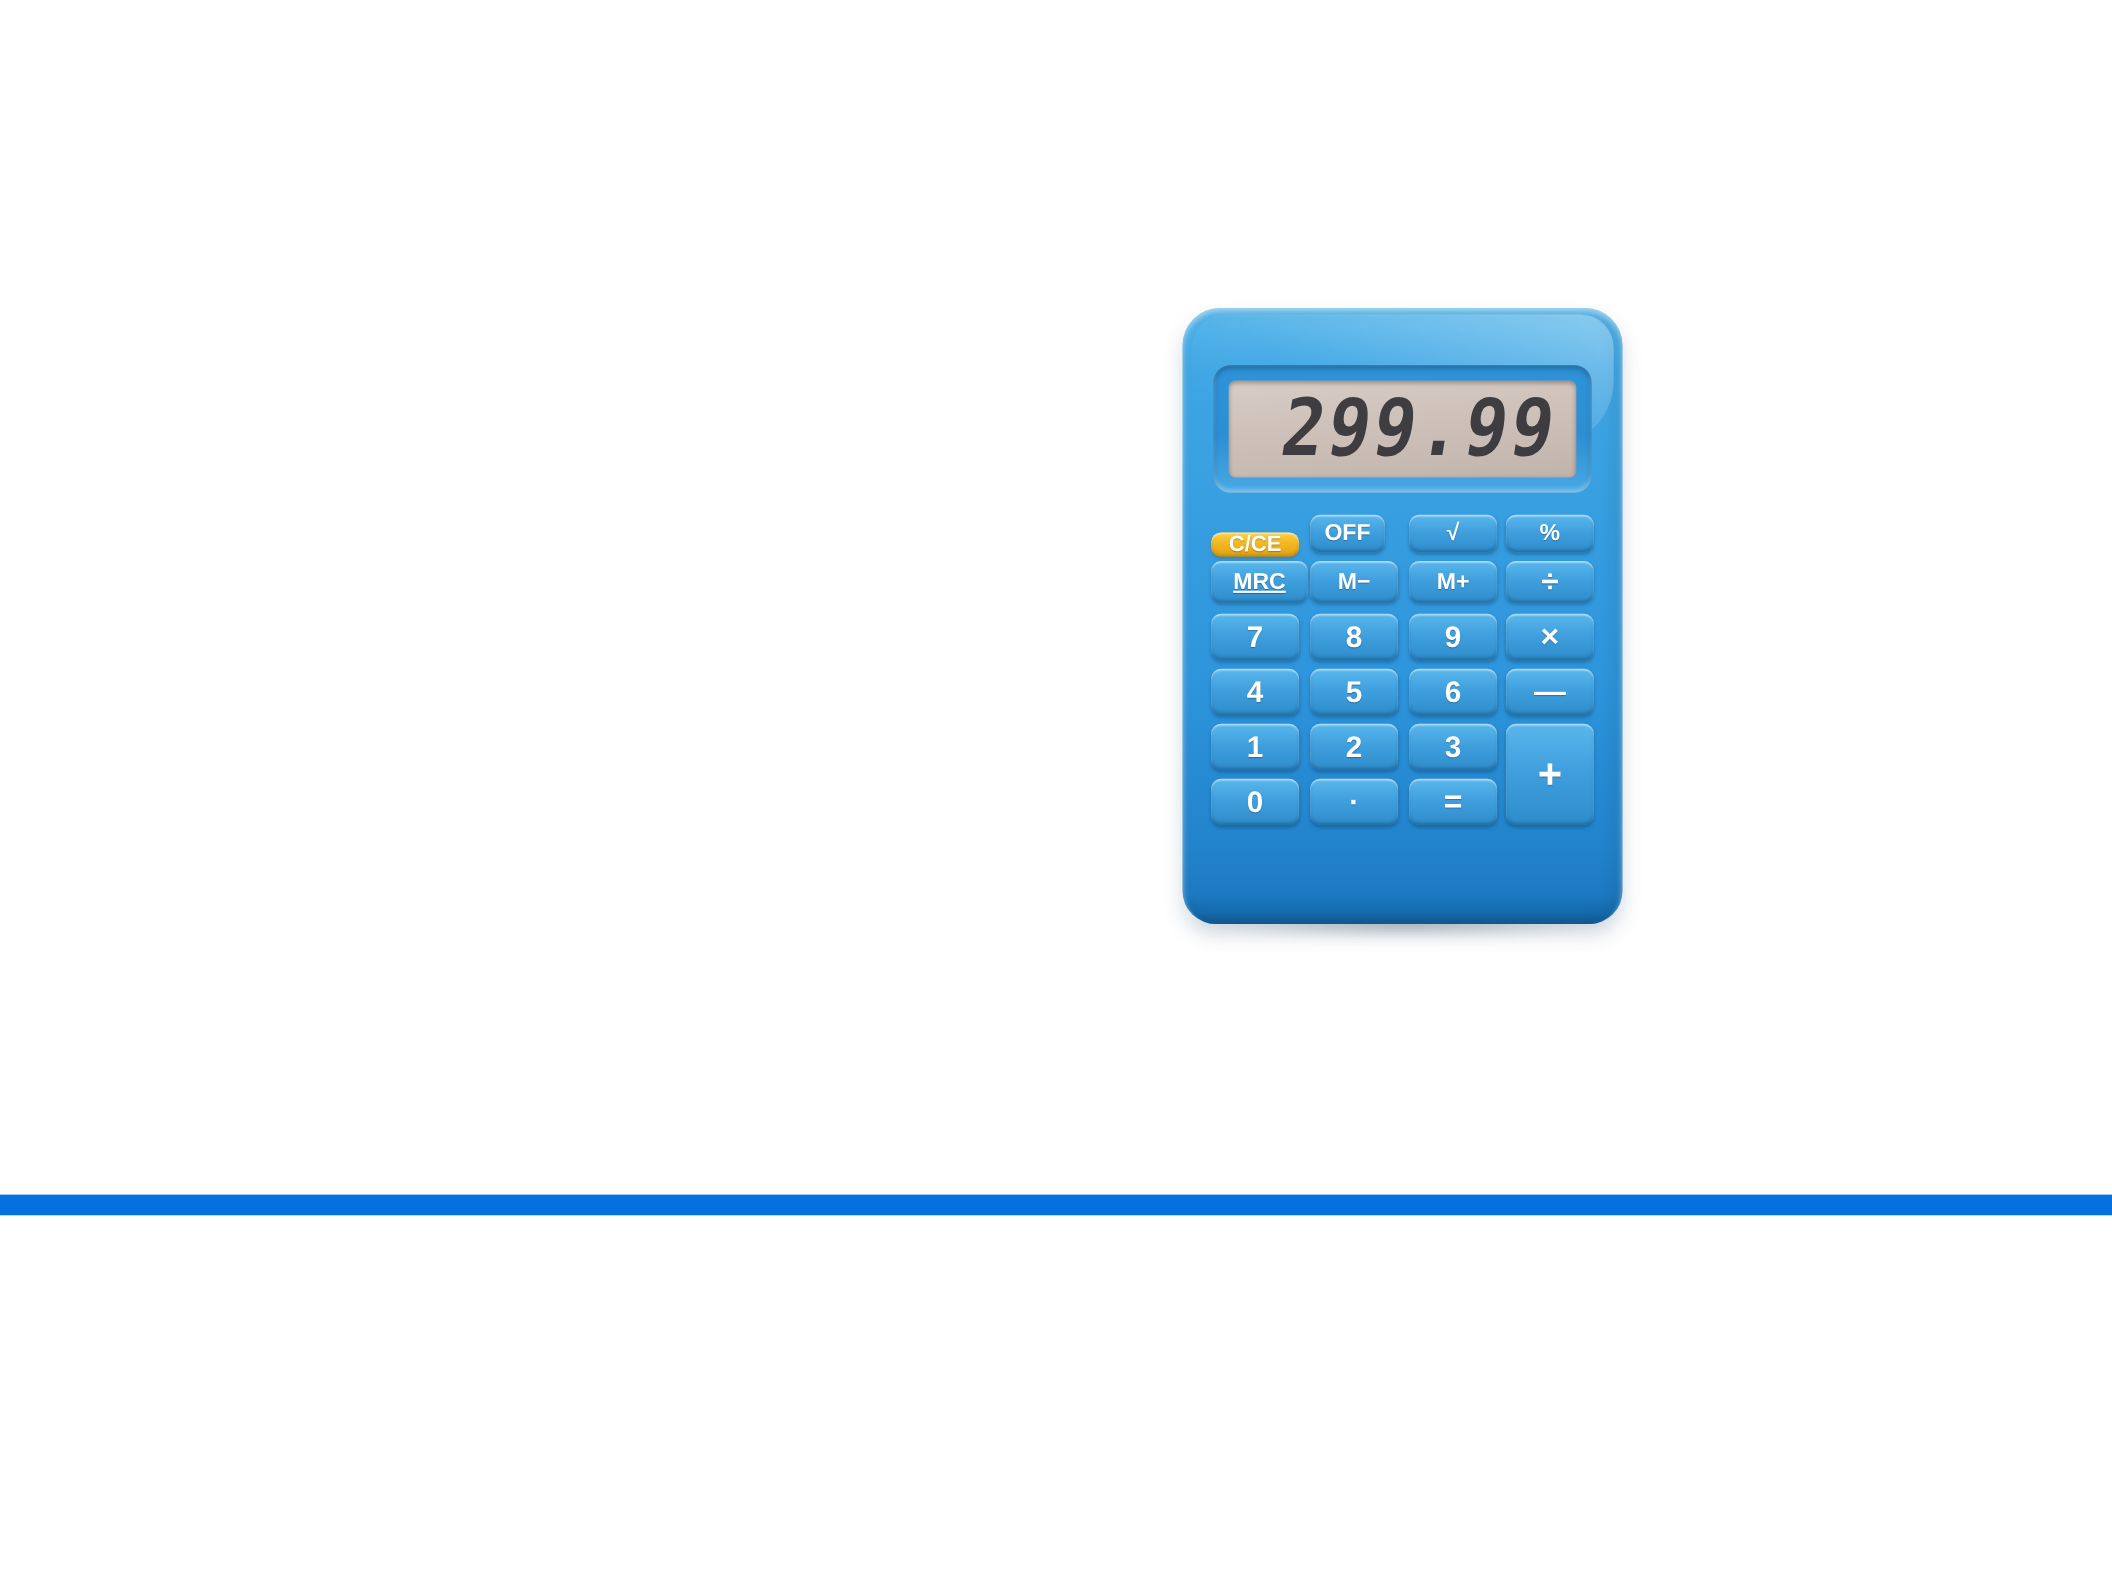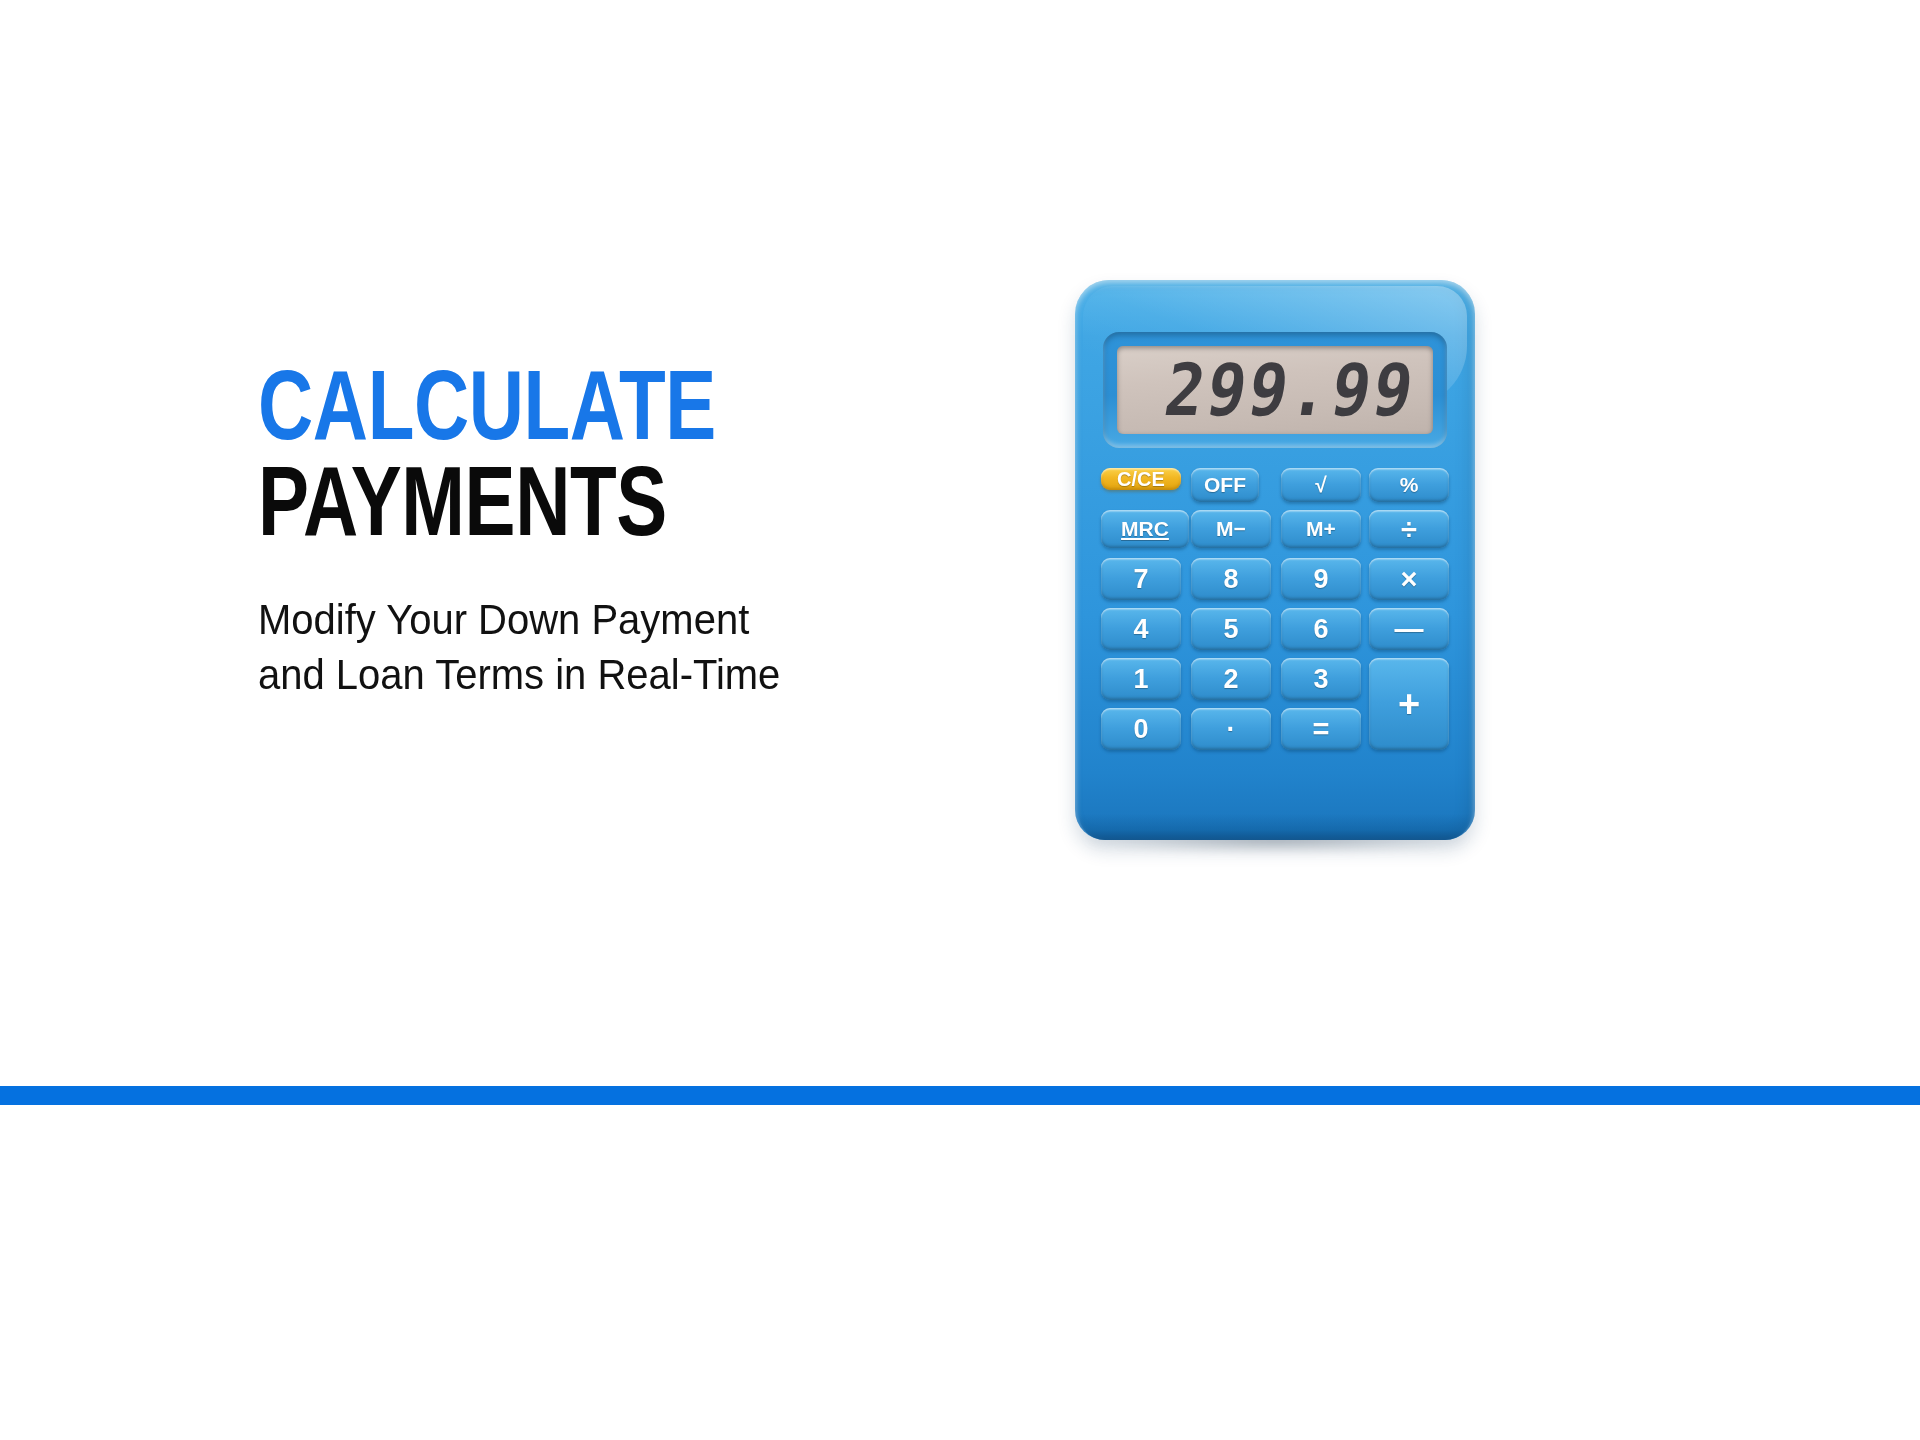--- a/index.html
+++ b/index.html
@@ -150,41 +150,35 @@
   #footer{
     position:absolute;left:0;top:1105px;width:1920px;height:335px;
     background:#ffffff;
   }
 </style>
 </head>
 <body>
 
 <div id="hero">
 
-  <div id="copy-block">
-    <div class="headline headline-1">CALCULATE</div>
-    <div class="headline headline-2">PAYMENTS</div>
-    <div class="subhead">Modify Your Down Payment
-and Loan Terms in Real-Time</div>
-  </div>
 
   <div id="calculator-wrap">
     <div id="calc-shadow"></div>
     <div id="calc-body">
       <div id="calc-gloss"></div>
       <div id="calc-base-edge"></div>
 
       <div id="display-recess">
         <div id="lcd">
           <span id="lcd-value">299.99</span>
         </div>
       </div>
 
       <div id="keypad">
-          <div class="key clear" style="left: 0px; width: 80px; top: 0px; height: 22px;">
+          <div class="key clear" style="left: 0px; width: 80px; top: 16px; height: 22px;">
             <span>C/CE</span>
           </div>
           <div class="key small" style="left: 90px; width: 68px; top: 0px; height: 34px;">
             <span>OFF</span>
           </div>
           <div class="key small" style="left: 180px; width: 80px; top: 0px; height: 34px;">
             <span>√</span>
           </div>
           <div class="key small" style="left: 268px; width: 80px; top: 0px; height: 34px;">
             <span>%</span>

